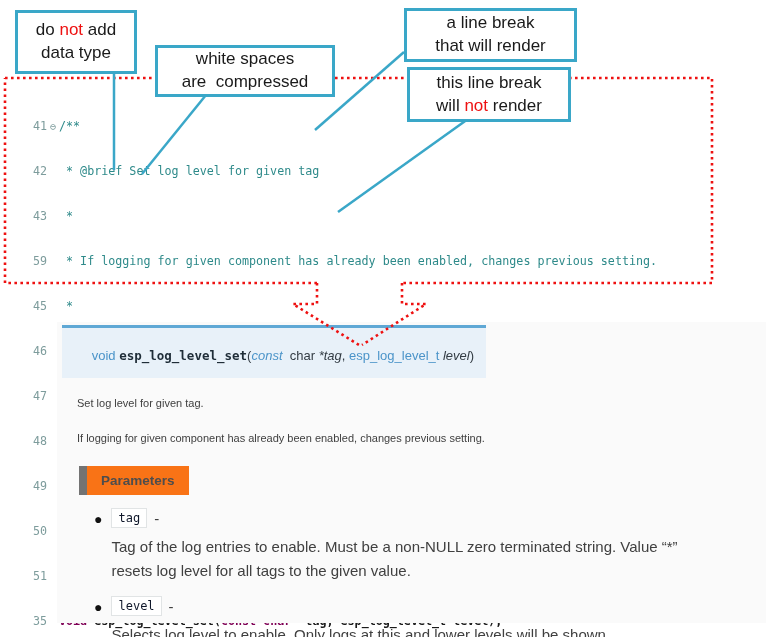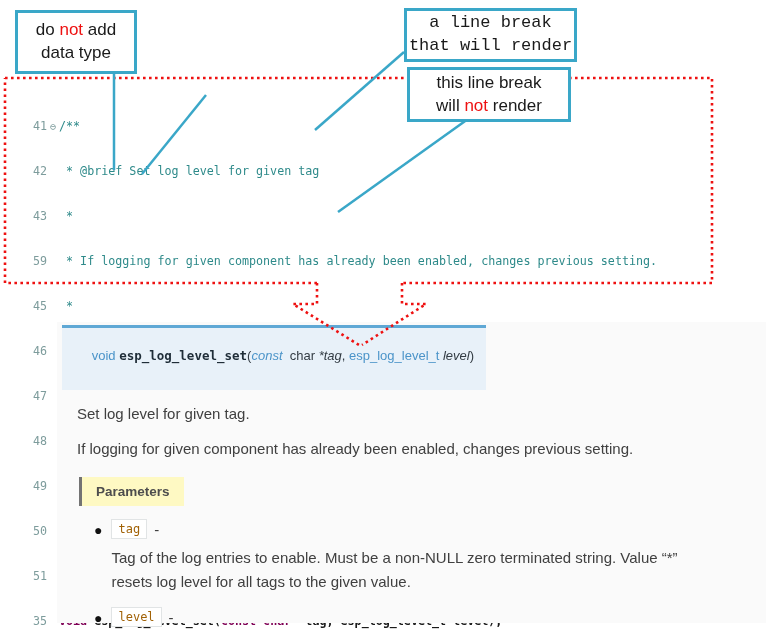--- a/index.html
+++ b/index.html
@@ -6,55 +6,55 @@
   .stage{position:relative;width:767px;height:637px;background:#ffffff;overflow:hidden;
          font-family:"Liberation Sans",sans-serif;}
 
   
   .overlay{position:absolute;left:0;top:0;z-index:3;pointer-events:none;}
 
   
   .callout{position:absolute;z-index:4;background:#ffffff;border:3px solid #3aa7c8;
            display:flex;flex-direction:column;justify-content:center;align-items:center;
            font-size:17px;line-height:1.35;color:#1a1a1a;text-align:center;}
-  .callout .pre{white-space:pre-wrap;font-family:Liberation Mono, monospace;}
+  .callout .pre{white-space:pre-wrap;}
   .red{color:#ee1111;}
   #box1{left:15px;top:10px;width:116px;height:58px;}
   #box2{left:155px;top:45px;width:174px;height:46px;}
   #box3{left:404px;top:8px;width:167px;height:48px;}
   #box4{left:407px;top:67px;width:158px;height:49px;}
 
   
   .code{position:absolute;left:20px;top:89px;z-index:1;
         font-family:"DejaVu Sans Mono",monospace;font-size:11.7px;line-height:15px;
         white-space:pre;}
   .code-line{display:flex;height:15px;}
   .ln{width:15px;text-align:right;color:#7d9c9c;flex:none;margin-left:12px;}
   .fold{width:12px;flex:none;color:#7d9c9c;font-size:10px;text-align:center;}
   .ctext{color:#2e8a8a;}
   .kw{color:#7f0055;font-weight:bold;}
   .plain{color:#1a1a1a;font-weight:bold;}
 
   
   .panel{position:absolute;left:57px;top:322px;width:709px;height:301px;background:#fafafa;z-index:1;}
   .sigbar{display:inline-block;margin:3px 0 0 5px;background:#e8f1f9;border-top:3px solid #5fa8d5;
-          padding:5px 12px 12px 8px;font-size:13px;white-space:pre;}
+          padding:5px 12px 0 8px;font-size:13px;white-space:pre;}
   .s-blue{color:#4b94c9;}
   .s-name{font-family:"DejaVu Sans Mono",monospace;font-weight:bold;color:#1f2d38;font-size:12.5px;}
   .s-plain{color:#333c44;}
   .s-it{color:#333c44;font-style:italic;}
   .s-kwit{color:#4b94c9;font-style:italic;}
-  .docp{margin:13px 0 0 20px;font-size:15px;color:#404040;line-height:22px;}
-  .params-label{display:inline-block;margin:17px 0 0 22px;background:#fef9c3;
-                border-left:3px solid #737373;padding:7px 14px;font-weight:bold;
+  .docp{margin:13px 0 0 20px;font-size:11px;color:#404040;line-height:22px;}
+  .params-label{display:inline-block;margin:17px 0 0 22px;background:#f97316;
+                border-left:8px solid #737373;padding:7px 14px;font-weight:bold;
                 font-size:13.5px;color:#4d4d4d;}
   .param-item{display:flex;margin:13px 0 0 37px;}
   .bullet{color:#111;font-size:14px;margin:3px 9px 0 0;flex:none;}
   .phead{display:flex;align-items:center;}
-  .literal{font-family:"DejaVu Sans Mono",monospace;font-size:12px;color:#a16207;
+  .literal{font-family:"DejaVu Sans Mono",monospace;font-size:12px;color:#0f172a;
            background:#ffffff;border:1px solid #e1e4e5;padding:2px 6px;}
   .pdash{color:#404040;font-size:15px;margin-left:7px;}
   .pdesc{margin-top:7px;font-size:15px;color:#404040;line-height:24px;max-width:600px;}
 </style>
 </head>
 <body>
 
 <div class="stage">
 
   <svg class="overlay" width="767" height="637">
@@ -62,20 +62,24 @@
     <path d="M317 283 V304 H293 L359 345 M402 283 V304 H426 L362 345" fill="none" stroke-width="2.6" stroke-dasharray="2.6 3.4" stroke="#ee1111"></path>
     <line x1="114" y1="74" x2="114" y2="170" stroke-width="2.5" stroke="#3aa7c8"></line>
     <line x1="206" y1="95" x2="142" y2="174" stroke-width="2.5" stroke="#3aa7c8"></line>
     <line x1="404" y1="52" x2="315" y2="130" stroke-width="2.5" stroke="#3aa7c8"></line>
     <line x1="468" y1="119" x2="338" y2="212" stroke-width="2.5" stroke="#3aa7c8"></line>
   </svg>
 
   <div class="callout" id="box1">
     <div><span>do </span><span class="red">not</span><span> add</span></div>
     <div>data type</div>
+  </div>
+  <div class="callout" id="box2">
+    <div class="pre">white spaces
+are  compressed</div>
   </div>
   <div class="callout" id="box3">
     <div class="pre">a line break
 that will render</div>
   </div>
   <div class="callout" id="box4">
     <div>this line break</div>
     <div><span>will </span><span class="red">not</span><span> render</span></div>
   </div>
 

